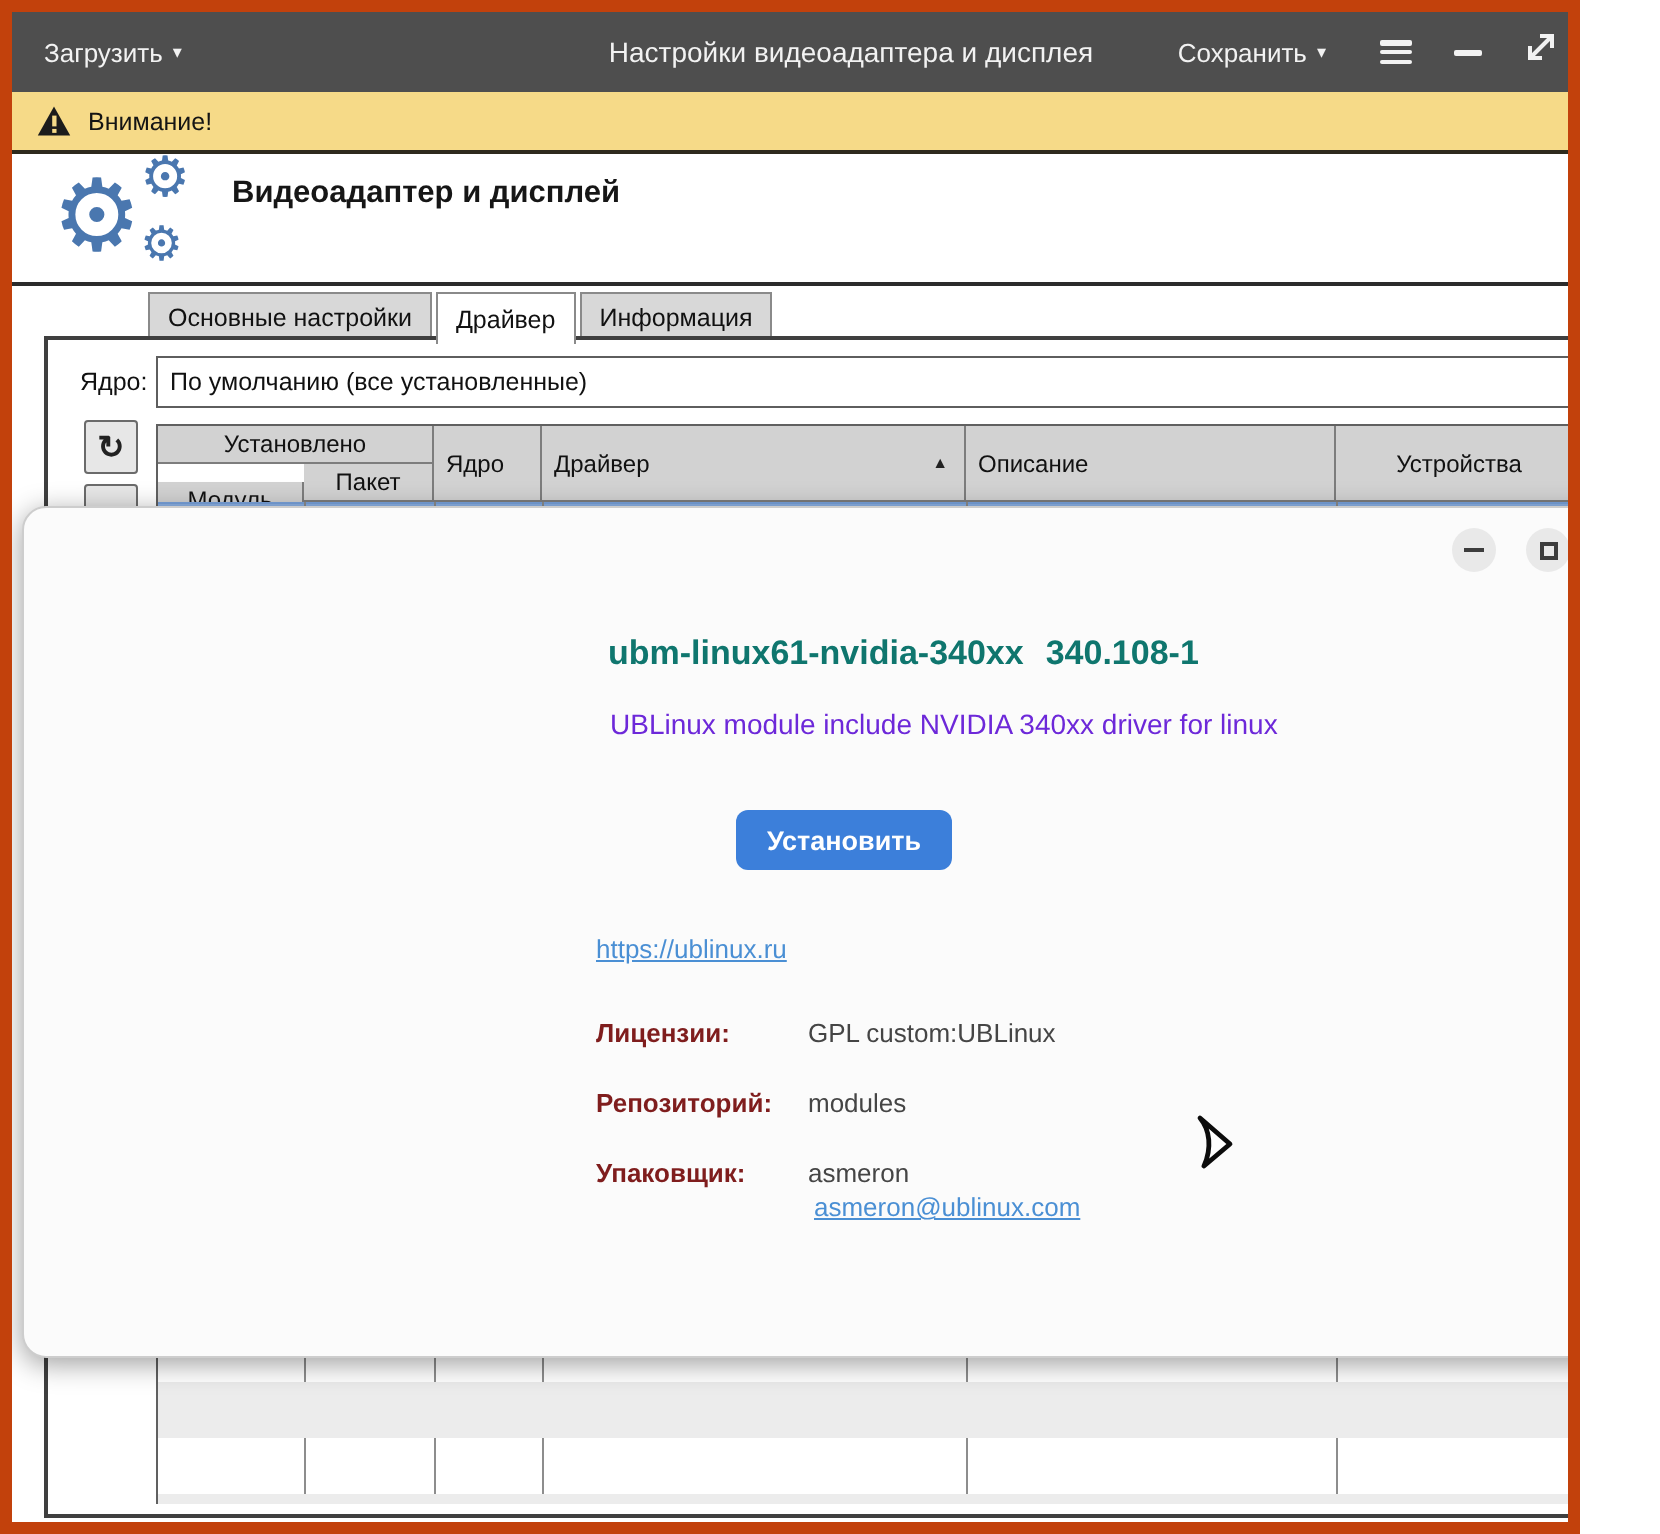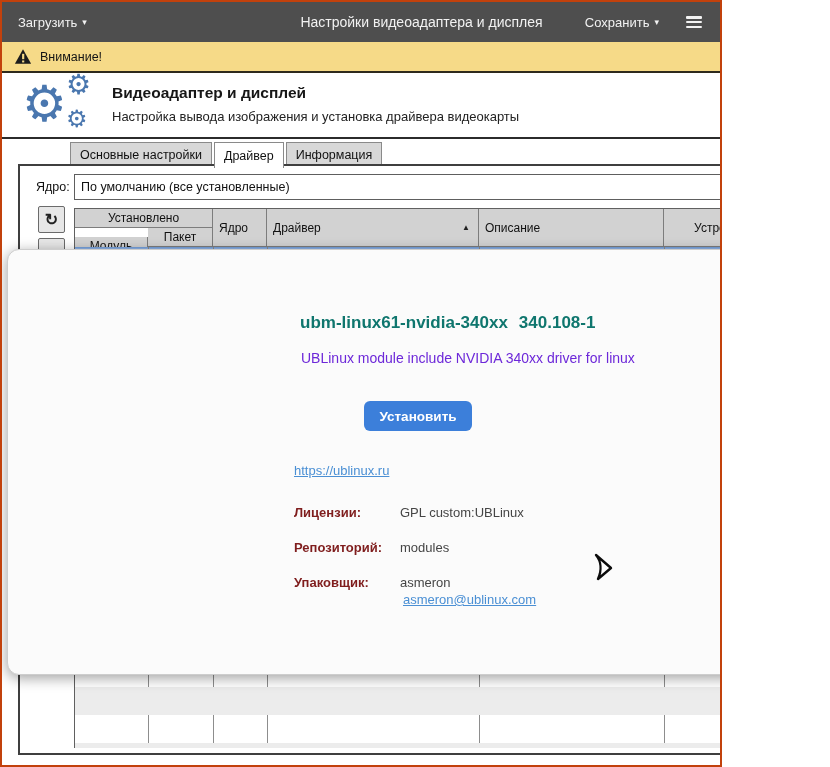--- a/index.html
+++ b/index.html
@@ -1,19 +1,19 @@
 <!DOCTYPE html>
 <html><head>
 <meta charset="utf-8">
 <style>
   * { margin:0; padding:0; box-sizing:border-box; }
   body { font-family:"Liberation Sans", sans-serif; background:#ffffff; }
   #window {
-    position:relative; width:722px; height:767px; background:#ffffff;
-    border:2px solid #c2410c; overflow:hidden;
+    position:relative; width:790px; height:767px; background:#ffffff;
+    border:6px solid #c2410c; overflow:hidden;
   }
   
   .titlebar {
     position:absolute; left:0; top:0; width:826px; height:40px;
     background:#4e4e4e; display:flex; align-items:center; color:#f2f2f2;
   }
   .tb-btn { display:flex; align-items:center; gap:5px; color:#f2f2f2;
     font-size:13px; cursor:default; }
   .tb-load { position:absolute; left:16px; }
   .tb-title { position:absolute; left:13px; right:0; text-align:center; font-size:14px; }
@@ -188,21 +188,20 @@
     </div>
   </div>
 
   <div class="appheader">
     <div class="gears">
       <span class="gear-big">⚙</span>
       <span class="gear-small-1">⚙</span>
       <span class="gear-small-2">⚙</span>
     </div>
     <div class="appheader-title">Видеоадаптер и дисплей</div>
-    <div class="appheader-sub">Настройка вывода изображения и установка драйвера видеокарты</div>
   </div>
 
   <div class="tabs">
     <div class="tab">Основные настройки</div>
     <div class="tab active">Драйвер</div>
     <div class="tab">Информация</div>
   </div>
 
   <div class="panel">
     <div class="kernel-label">Ядро:</div>

